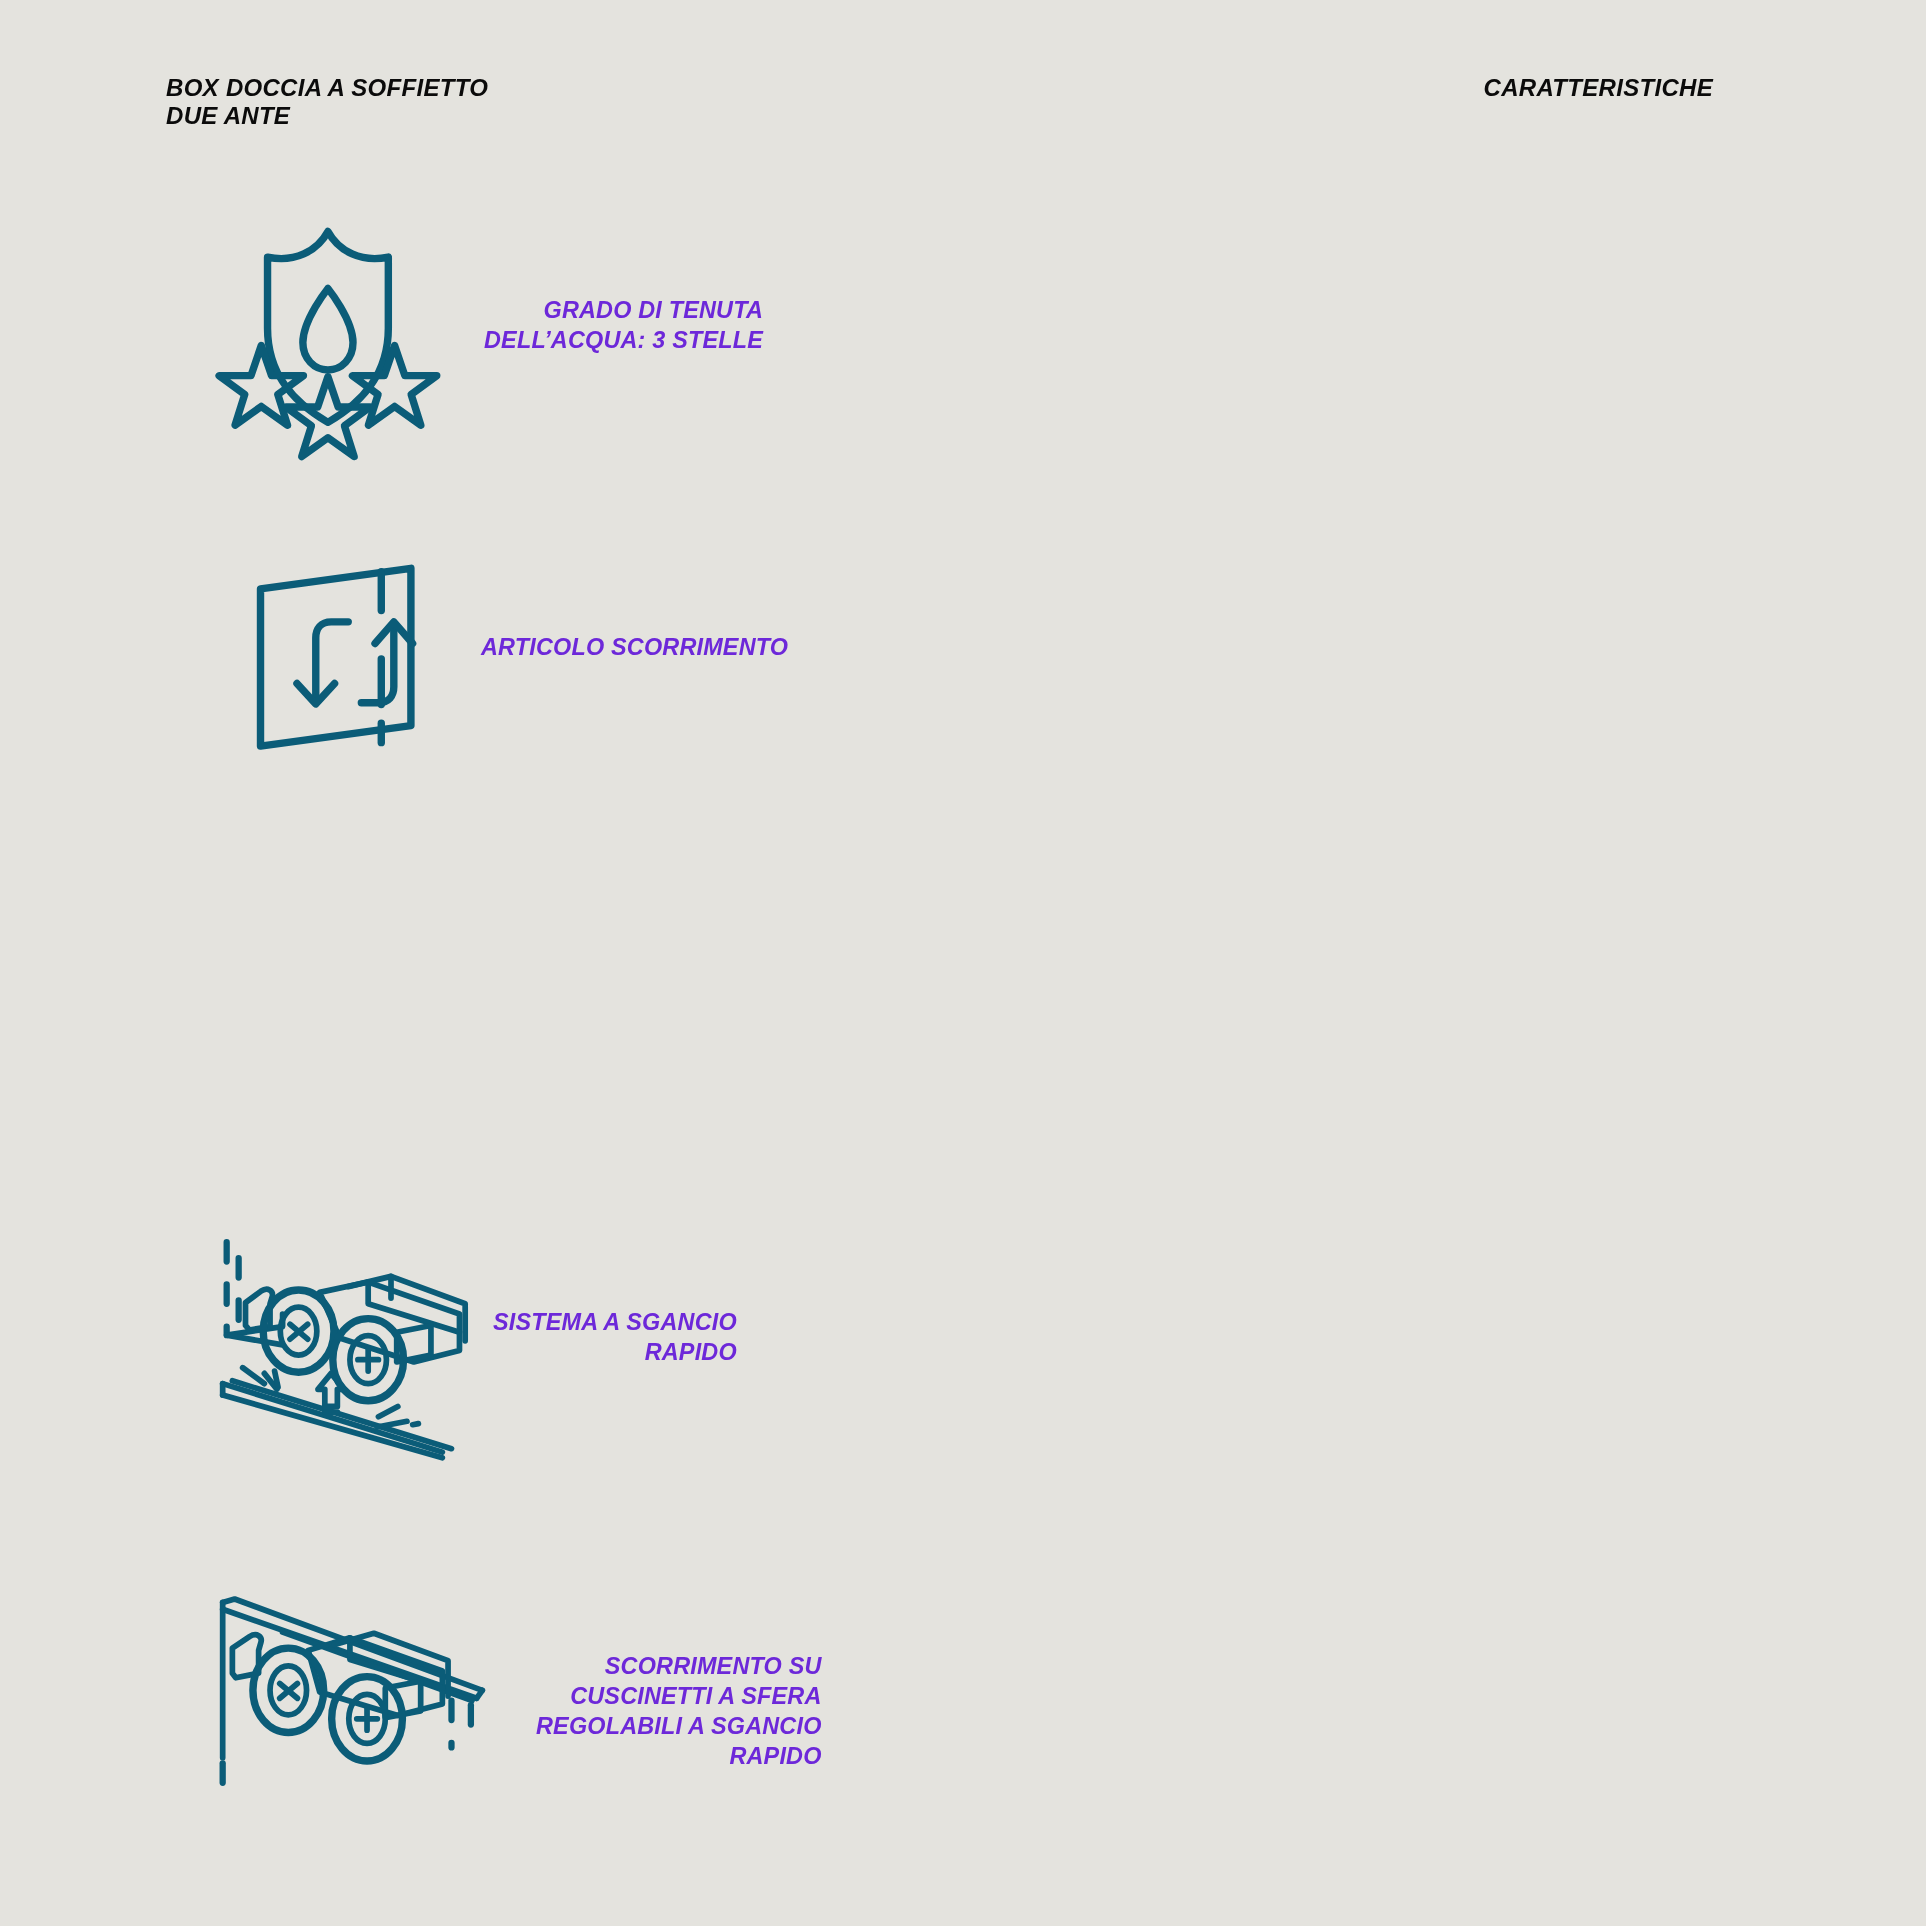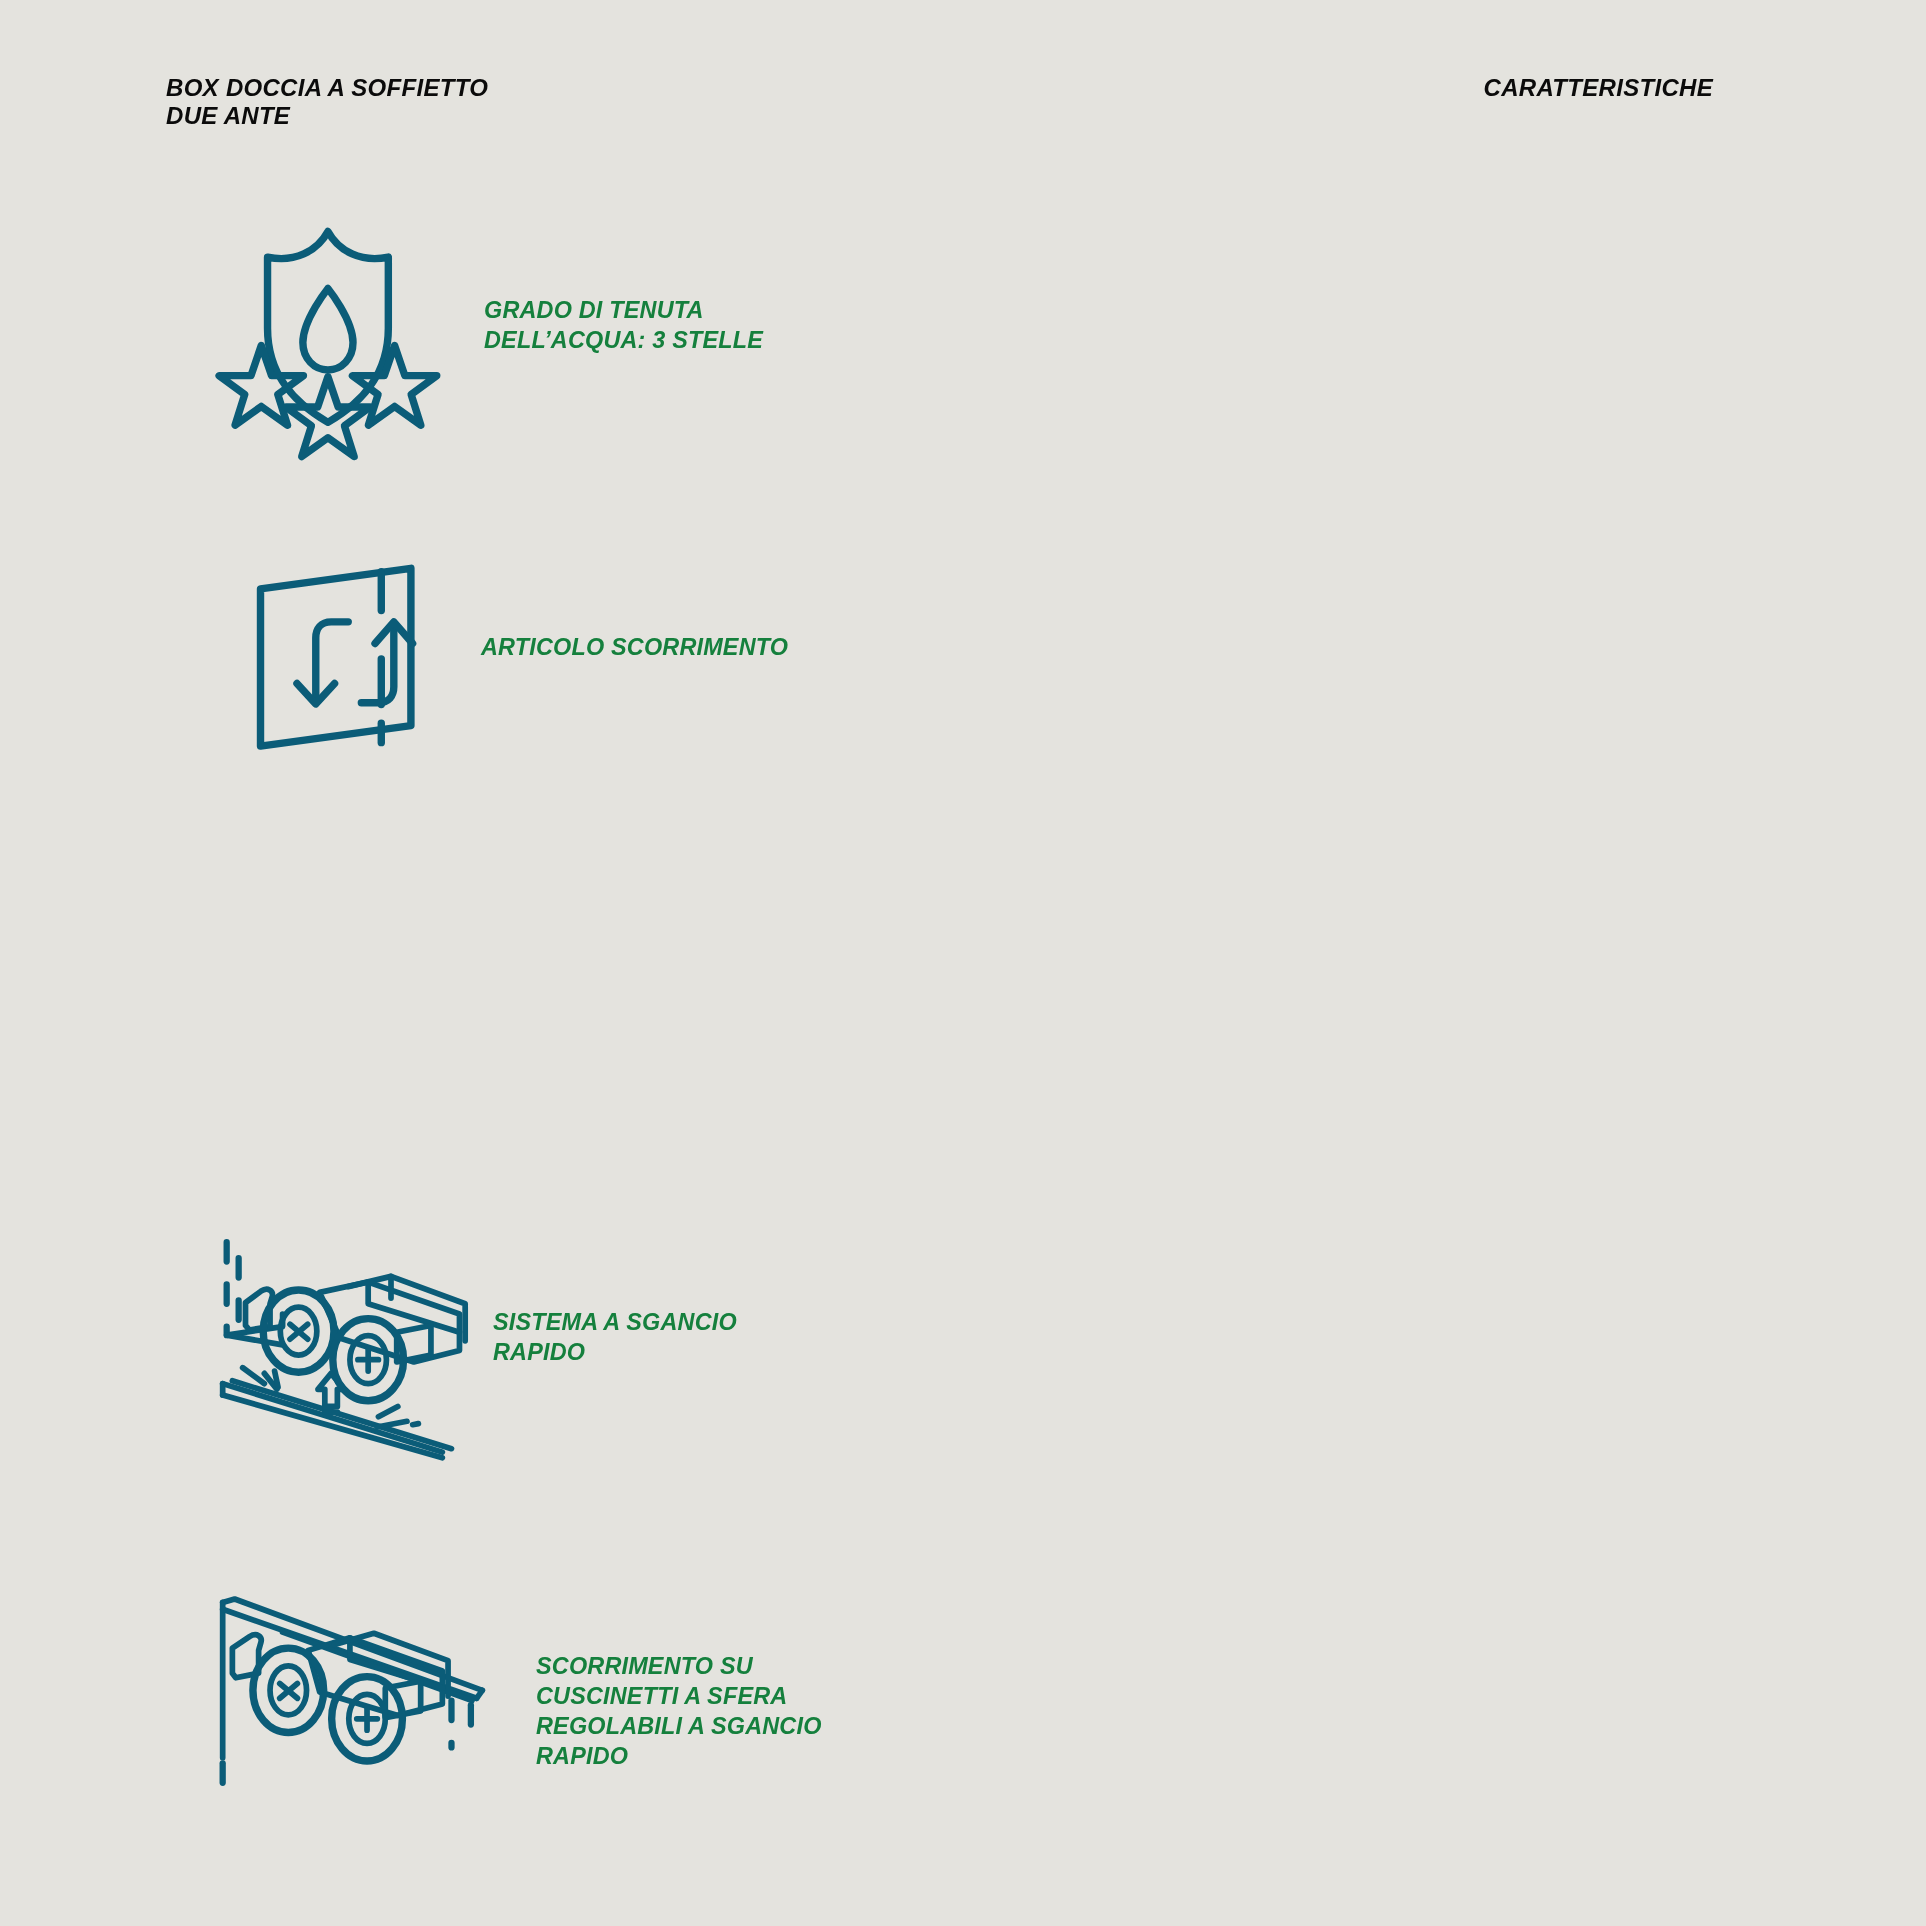--- a/index.html
+++ b/index.html
@@ -50,25 +50,26 @@
     display: flex;
     align-items: center;
   }
   .feature .icon {
     flex: 0 0 auto;
     display: block;
   }
   .feature .label {
     font-style: italic;
     font-weight: bold;
-    color: #15803d;
+    color: #6d28d9;
     font-size: 23.4px;
     line-height: 1.28;
     letter-spacing: 0.2px;
     white-space: pre-line;
+    text-align: right;
   }
 
   
   .f-water     { left: 203px;  top: 203px;  }
   .f-water .label { margin-left: 30px; }
 
   .f-revers    { left: 240px;  top: 542px;  }
   .f-revers .label { margin-left: 53px; }
 
   .f-magnet    { left: 223px;  top: 887px; }

